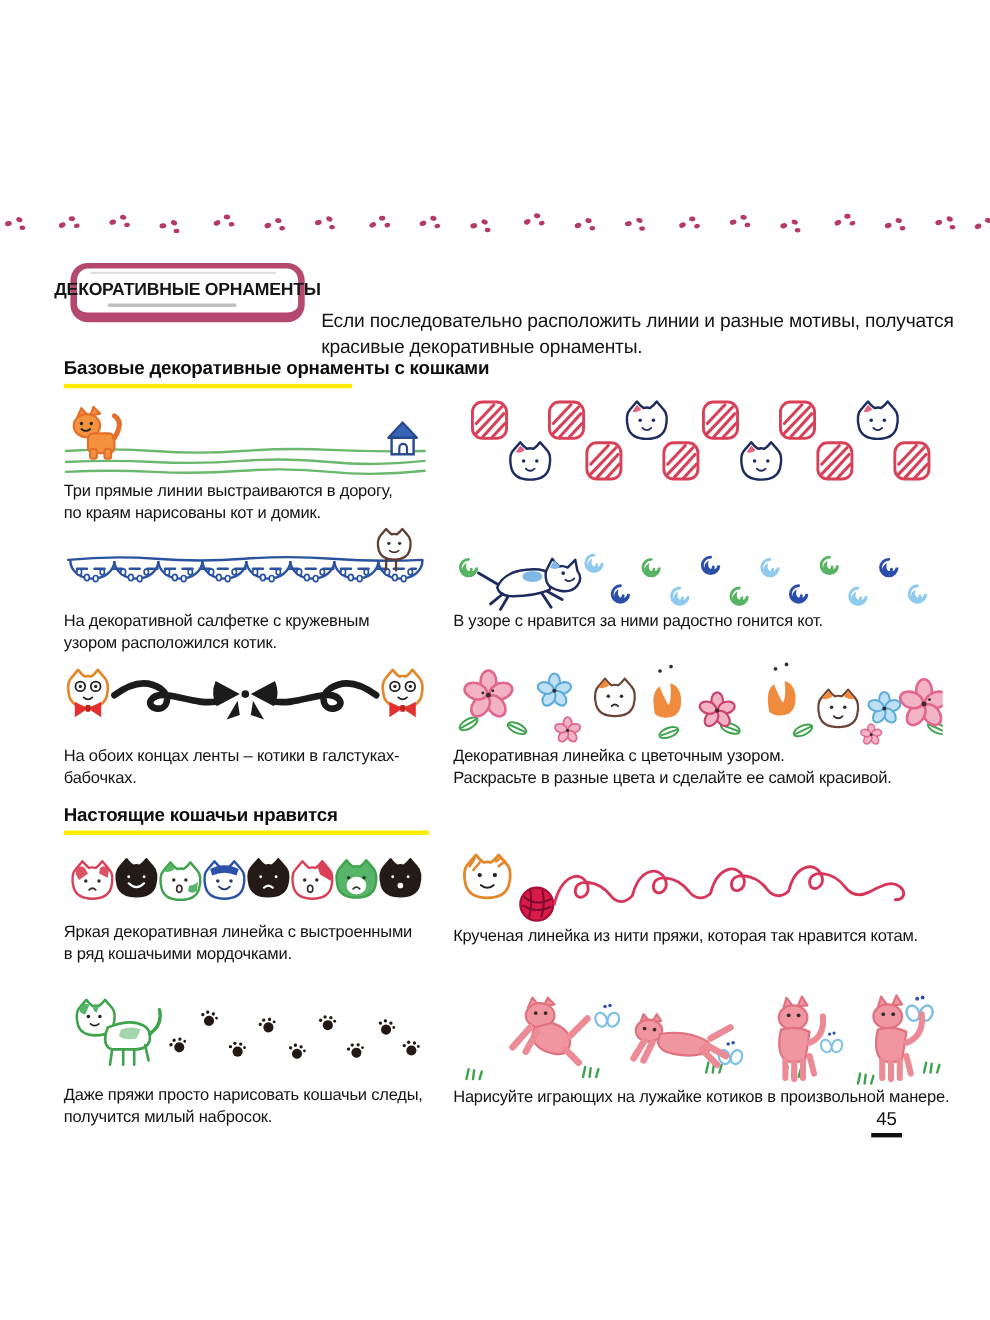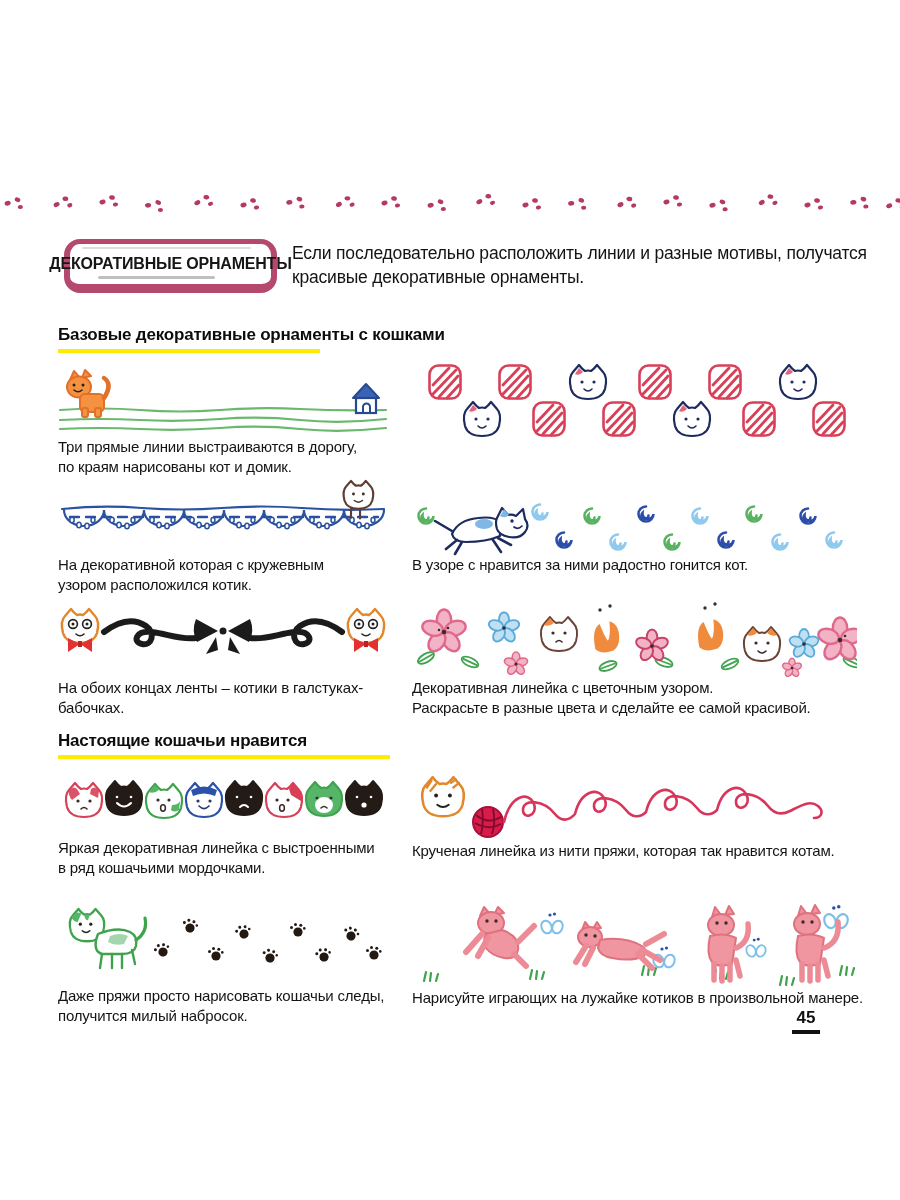--- a/index.html
+++ b/index.html
@@ -2,30 +2,30 @@
 <html><head>
 <meta charset="utf-8">
 <style>
   html,body{margin:0;padding:0;background:#fff;}
   .page{position:relative;width:900px;height:1200px;background:#ffffff;overflow:hidden;
         font-family:"Liberation Sans",sans-serif;color:#111;}
   .abs{position:absolute;}
   .caption{font-size:15px;font-weight:400;line-height:1.35;letter-spacing:-0.2px;
            white-space:pre-line;color:#141414;}
   .intro{font-size:17.5px;font-weight:400;line-height:1.38;letter-spacing:-0.2px;
-         white-space:pre-line;color:#141414;}
+         white-space:pre-line;color:#141414;margin-top:38px;}
   .section-heading{font-size:17px;font-weight:700;letter-spacing:-0.2px;color:#0d0d0d;white-space:nowrap;}
   .yellow-bar{height:4px;background:#ffec00;}
   .title-box{box-sizing:border-box;width:213px;height:54px;background:#fff;
              border:6px solid #b5486e;border-width:5px 6px 9px 6px;border-radius:16px;
              display:flex;align-items:center;justify-content:center;}
   .title-box-inner{font-size:16px;font-weight:700;letter-spacing:-0.2px;white-space:nowrap;color:#161616;}
   .title-box .smudge-b{position:absolute;left:14%;bottom:5px;width:58%;height:3px;background:#8d8d8d;opacity:.55;border-radius:2px;}
   .title-box .smudge-t{position:absolute;left:6%;top:3px;width:84%;height:2px;background:#aaa;opacity:.4;border-radius:2px;}
-  .pagenum{font-size:17px;font-weight:700;color:#111;}
+  .pagenum{font-size:17px;font-weight:400;color:#111;}
   .num-bar{width:28px;height:3.5px;background:#111;}
   svg{display:block;}
 </style>
 </head>
 <body>
 
 <div class="page">
 
   <svg width="0" height="0" style="position:absolute" aria-hidden="true">
     <defs>
@@ -184,21 +184,21 @@
         <use href="#lace4" x="284" y="30"></use>
     </g>
     <g transform="translate(284,2) scale(0.82)">
       <use href="#chead" fill="#fff" stroke="#5f3d30" stroke-width="2.6" stroke-linejoin="round"></use>
       <circle cx="14" cy="17" r="1.8" fill="#403028"></circle>
         <circle cx="26" cy="17" r="1.8" fill="#403028"></circle>
       <path d="M15,25 q5,4 10,0" fill="none" stroke="#403028" stroke-width="1.8" stroke-linecap="round"></path>
       <path d="M11,35 v11 M22,36 v11" stroke="#5f3d30" stroke-width="2.6" fill="none" stroke-linecap="round"></path>
     </g>
   </svg>
-  <div class="abs caption" style="left:58px;top:555px;width:340px">На декоративной которая с кружевным
+  <div class="abs caption" style="left:58px;top:555px;width:340px">На декоративной салфетке с кружевным
 узором расположился котик.</div>
 
   <svg class="abs" style="left:412px;top:482px" width="445" height="78" viewBox="0 0 445 78">
     <use href="#swirl" x="6" y="26" stroke="#57b35f"></use>
     <g transform="translate(30,18)">
       <path d="M10,34 Q16,20 36,18 Q52,16 58,22 L58,36 Q44,42 24,42 Q12,42 10,34 Z" fill="#fff" stroke="#1d2b5e" stroke-width="2.2" stroke-linejoin="round"></path>
       <ellipse cx="42" cy="24" rx="9" ry="5" fill="#7fb8e6" stroke="none"></ellipse>
       <path d="M55,18 l5,-10 6,7 q4,-1 8,1 l7,-7 2,10 q5,7 0,13 q-5,7 -16,5 q-10,-2 -12,-8 q-2,-7 0,-11 z" fill="#fff" stroke="#1d2b5e" stroke-width="2.2" stroke-linejoin="round"></path>
       <path d="M58,16 l4,-7 5,6 q-4,4 -9,1 z" fill="#7fb8e6" stroke="none"></path>
       <path d="M56,38 l13,7 M51,40 l8,12 M15,40 l-11,9 M20,42 l-7,12 M10,31 L-7,21" fill="none" stroke="#1d2b5e" stroke-width="2.6" stroke-linecap="round"></path>

